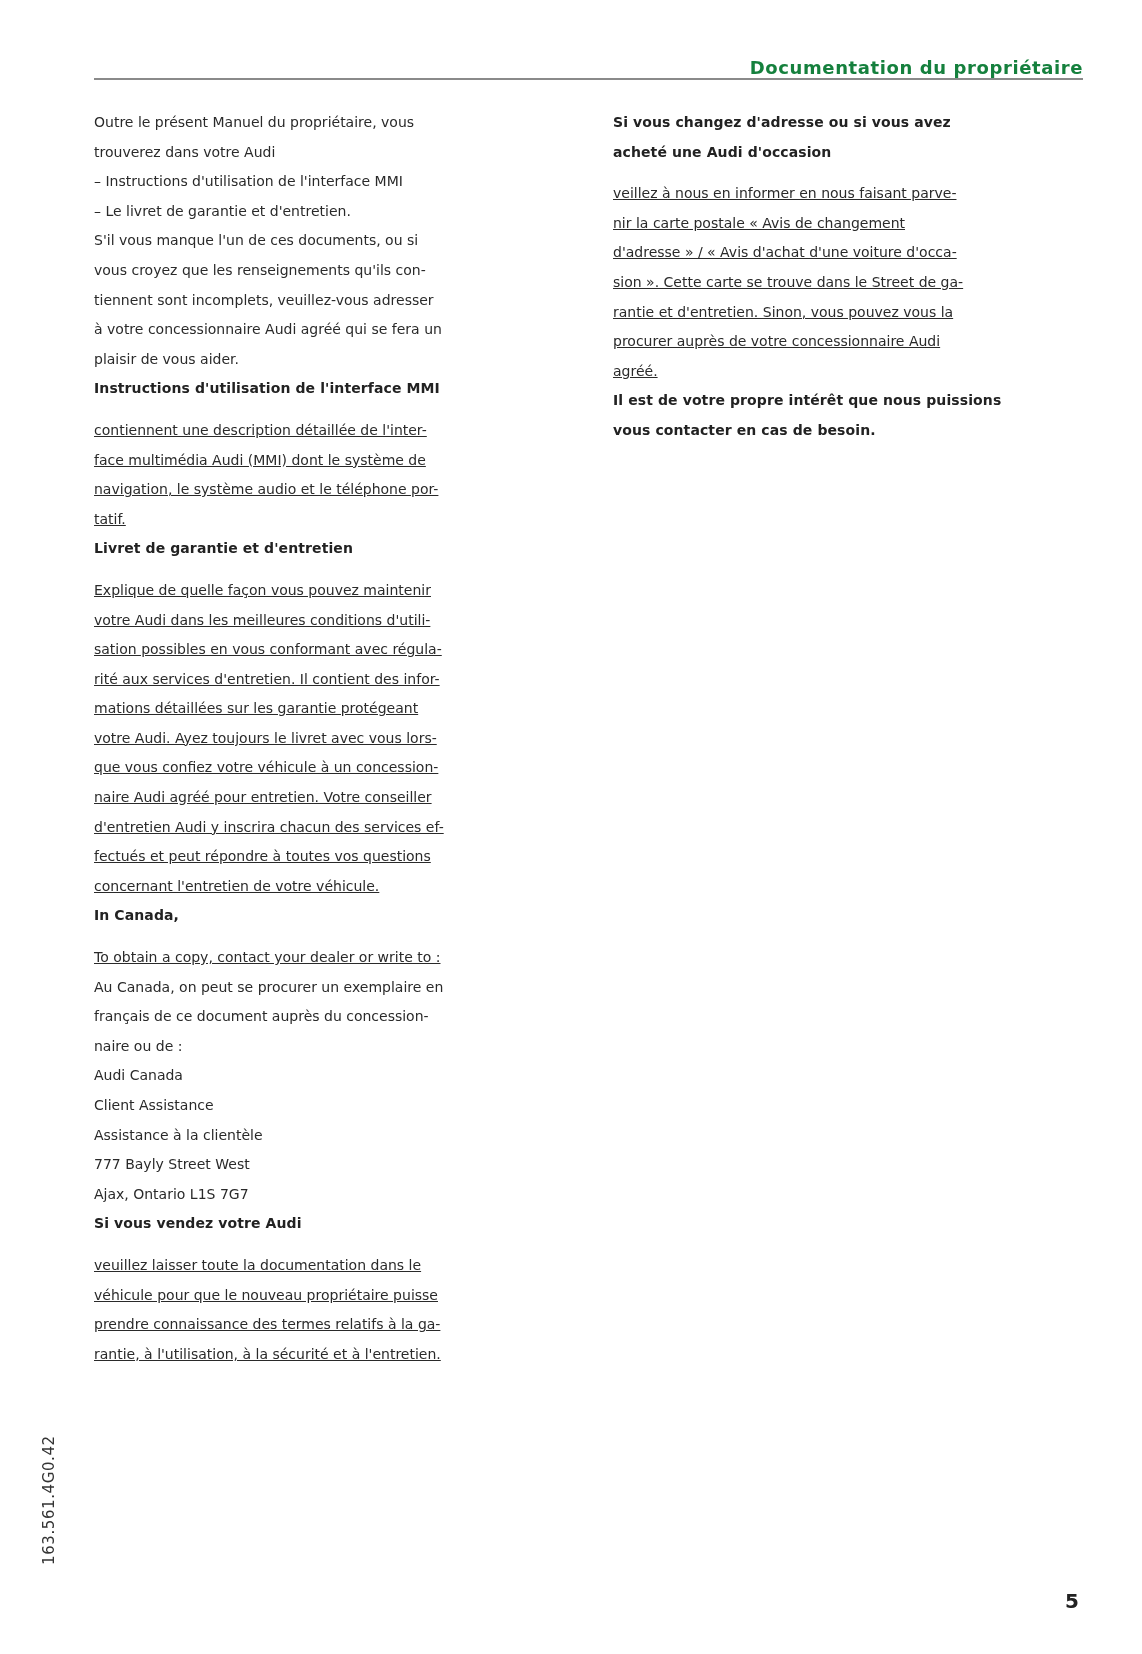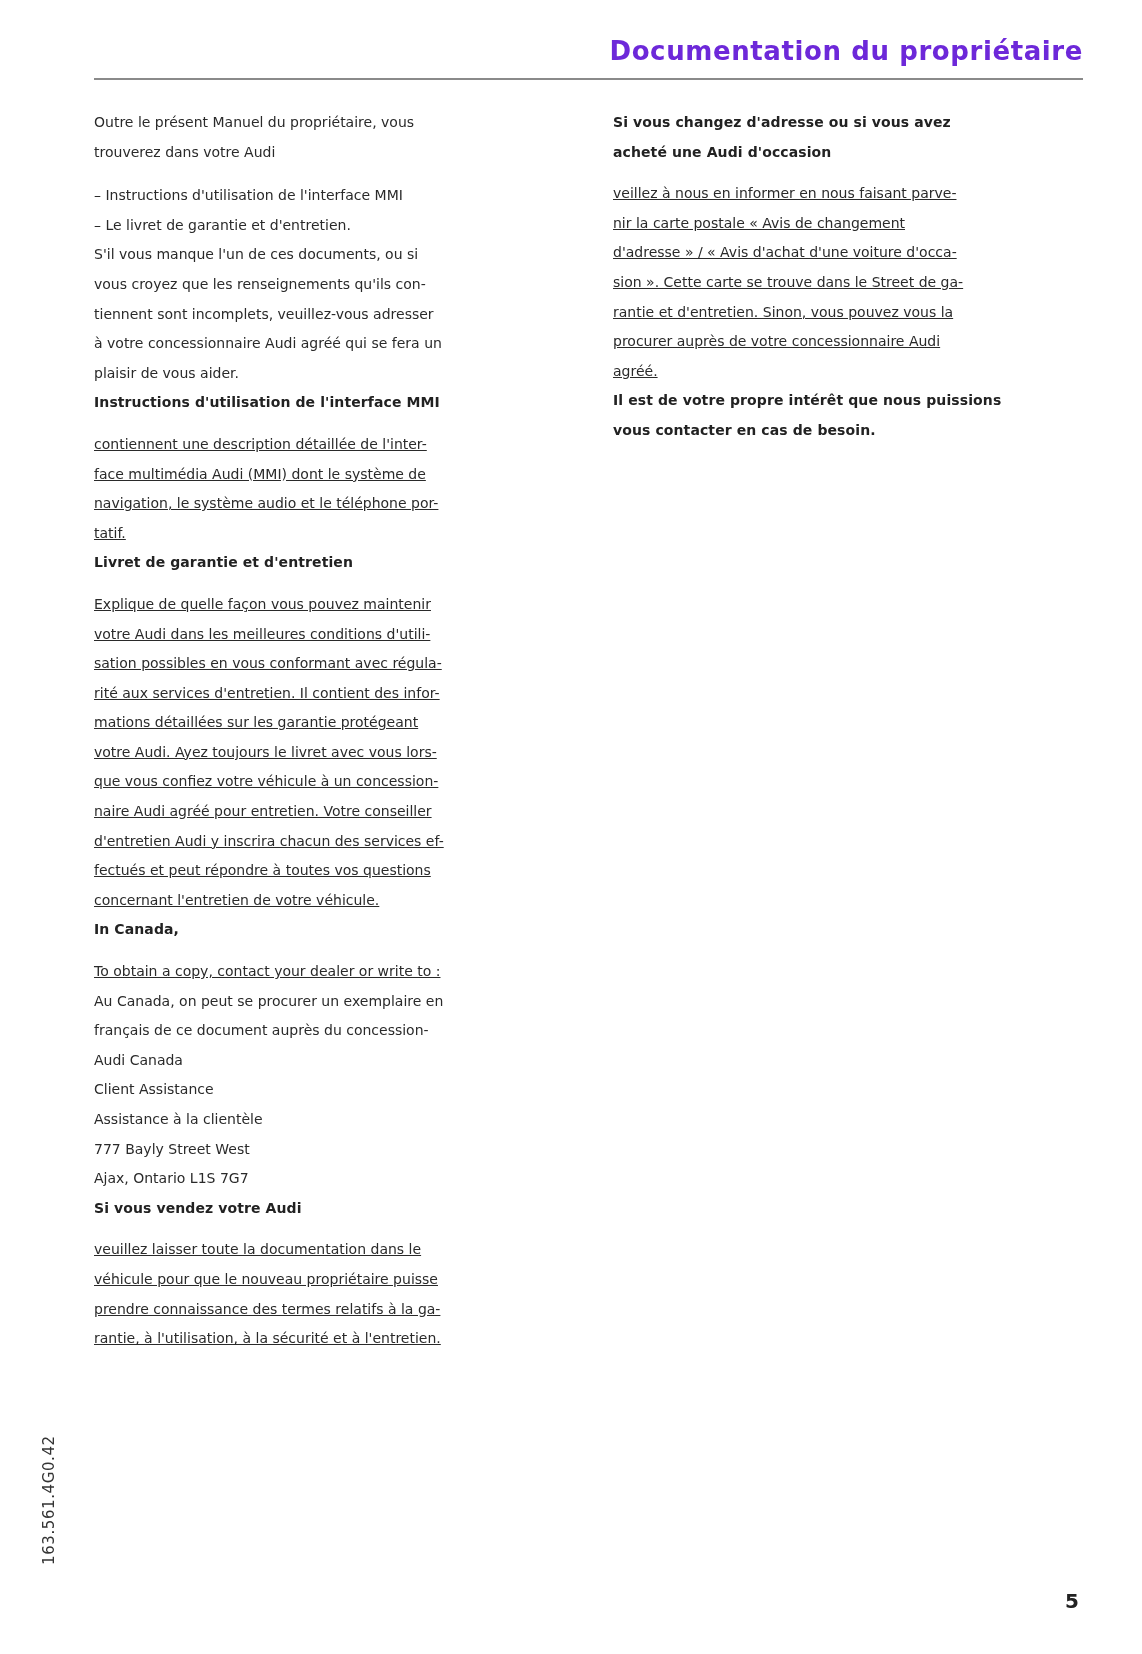--- a/index.html
+++ b/index.html
@@ -1,28 +1,28 @@
 <!DOCTYPE html>
 <html><head>
   <meta charset="utf-8">
   <style>
     html, body { margin: 0; padding: 0; background: #ffffff; }
     body { width: 1142px; height: 1654px; position: relative; overflow: hidden;
            font-family: "DejaVu Sans", sans-serif; color: #2a2a2a; }
-    .header-title { position: absolute; right: 59px; top: 36px; font-size: 26px; font-weight: bold;
-                    letter-spacing: 0.6px; color: #6d28d9; }
+    .header-title { position: absolute; right: 59px; top: 57px; font-size: 18px; font-weight: bold;
+                    letter-spacing: 0.6px; color: #15803d; }
     .header-rule { position: absolute; left: 94px; right: 59px; top: 78px; height: 2px; background: #8a8a8a; }
     .col { position: absolute; top: 108px; width: 480px; }
     .col-left { left: 94px; }
     .col-right { left: 613px; }
     p, .h { margin: 0; font-size: 14px; line-height: 29.6px; }
     .h { font-weight: bold; color: #222; letter-spacing: 0.1px; }
     .gap-s { }
     .gap-m { margin-top: 12px; text-decoration: underline; }
-    .list { margin-top: 14px; }
+    .list { }
     .side-code { position: absolute; left: 40px; top: 1565px; transform-origin: left top;
                  transform: rotate(-90deg); font-size: 15px; color: #333; letter-spacing: 0.6px; white-space: nowrap;
                  font-family: "DejaVu Sans", sans-serif; }
     .page-num { position: absolute; left: 1065px; top: 1589px; font-size: 20px; font-weight: bold; color: #222; }
     .line { display: block; }
   </style>
 </head>
 <body>
 
 <div class="header-title">Documentation du propriétaire</div>
@@ -65,20 +65,21 @@
     <span class="line">fectués et peut répondre à toutes vos questions</span>
     <span class="line">concernant l'entretien de votre véhicule.</span>
   </p>
   <div class="h gap-s">In Canada,</div>
   <p class="gap-m">
     <span class="line">To obtain a copy, contact your dealer or write to :</span>
   </p>
   <p class="gap-s">
     <span class="line">Au Canada, on peut se procurer un exemplaire en</span>
     <span class="line">français de ce document auprès du concession-</span>
+    <span class="line">naire ou de :</span>
   </p>
   <p class="gap-s addr">
     <span class="line">Audi Canada</span>
     <span class="line">Client Assistance</span>
     <span class="line">Assistance à la clientèle</span>
     <span class="line">777 Bayly Street West</span>
     <span class="line">Ajax, Ontario L1S 7G7</span>
   </p>
   <div class="h gap-s">Si vous vendez votre Audi</div>
   <p class="gap-m">

